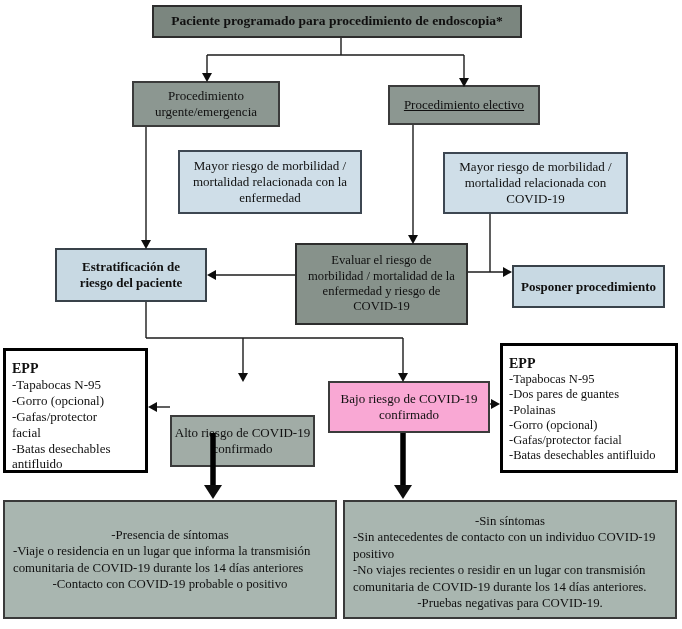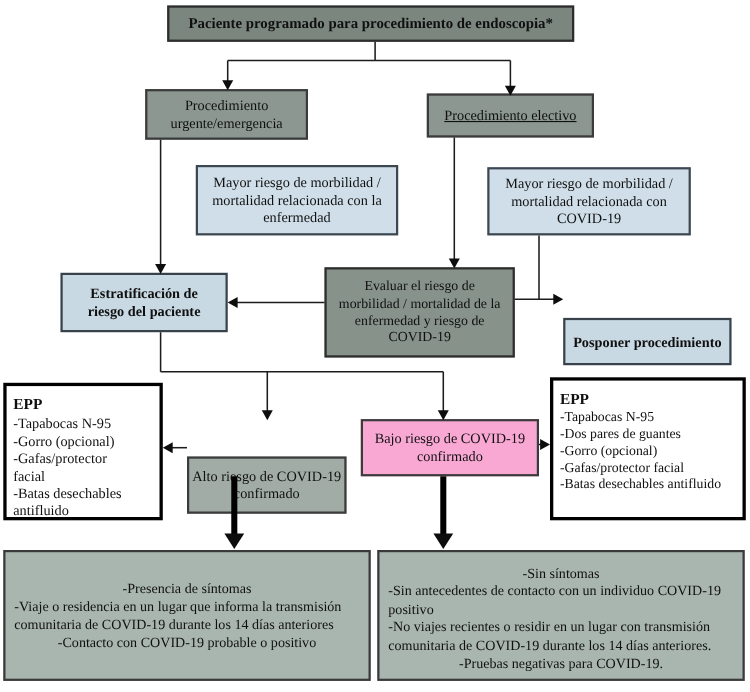--- a/index.html
+++ b/index.html
@@ -15,21 +15,21 @@
     font-size:13px; line-height:1.22; color:#101010;
     z-index:1;
   }
   .top-box   { left:152px; top:5px;  width:370px; height:33px; background:#7b867f; font-weight:bold; border-color:#2d2d2d; font-size:13.5px; }
   .urgent    { left:132px; top:81px; width:148px; height:46px; background:#8c9791; }
   .elective  { left:388px; top:85px; width:152px; height:40px; background:#8c9791;text-decoration:underline; }
   .note1     { left:178px; top:150px; width:184px; height:64px; background:#cfdee8; border-color:#3d4752; }
   .note2     { left:443px; top:152px; width:185px; height:62px; background:#cfdee8; border-color:#3d4752; }
   .strat     { left:55px;  top:248px; width:152px; height:54px; background:#c8d9e3; border-color:#39424a; font-weight:bold; padding:0 10px; }
   .evaluate  { left:295px; top:243px; width:173px; height:82px; background:#87928b; border-color:#2d2d2d; padding:0 7px; font-size:12.6px; }
-  .postpone  { left:512px; top:265px; width:153px; height:43px; background:#c8d9e3; border-color:#39424a; font-weight:bold;margin-top:24px; }
+  .postpone  { left:512px; top:265px; width:153px; height:43px; background:#c8d9e3; border-color:#39424a; font-weight:bold; }
   .high      { left:170px; top:381px; width:145px; height:52px; background:#a1aca6;margin-top:34px; }
   .low       { left:328px; top:381px; width:162px; height:52px; background:#f9a8d4; }
   .epp {
     background:#ffffff; border:3px solid #000000;
     display:block; text-align:left; padding:9px 18px 0 6px;
   }
   .epp-left  { left:3px;   top:348px; width:145px; height:125px; font-size:13px; }
   .epp-right { left:500px; top:343px; width:178px; height:130px; font-size:12.5px; }
   .epp .epp-title { font-weight:bold; font-size:14px; }
   .criteria {
@@ -75,20 +75,21 @@
   </div>
 
   <div class="node high">Alto riesgo de COVID-19 confirmado</div>
   <div class="node low">Bajo riesgo de COVID-19 confirmado</div>
 
   <div class="node epp epp-right">
     <div class="epp-title">EPP</div>
     <div>
         <div>-Tapabocas N-95</div>
         <div>-Dos pares de guantes</div>
+        <div>-Polainas</div>
         <div>-Gorro (opcional)</div>
         <div>-Gafas/protector facial</div>
         <div>-Batas desechables antifluido</div>
       </div>
   </div>
 
   <div class="node criteria criteria-left">
       <div>-Presencia de síntomas</div>
       <div>-Viaje o residencia en un lugar que informa la transmisión comunitaria de COVID-19 durante los 14 días anteriores</div>
       <div>-Contacto con COVID-19 probable o positivo</div>

